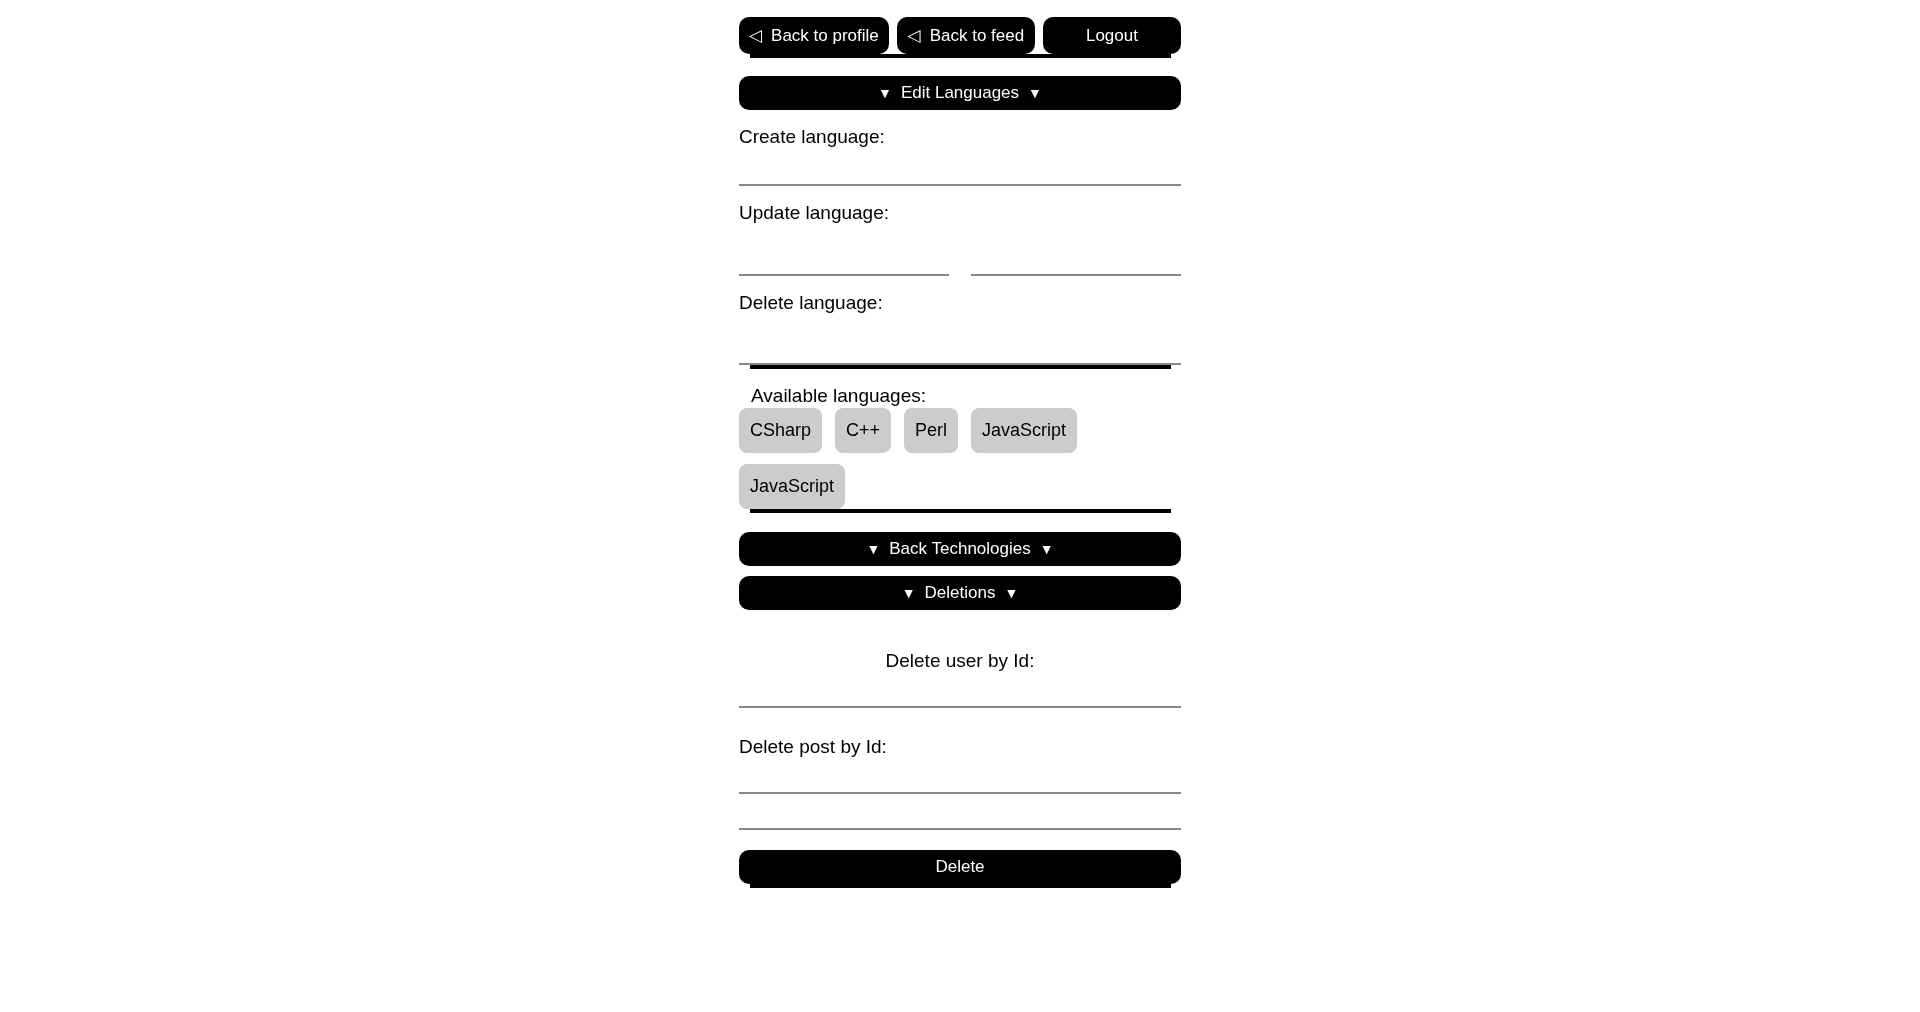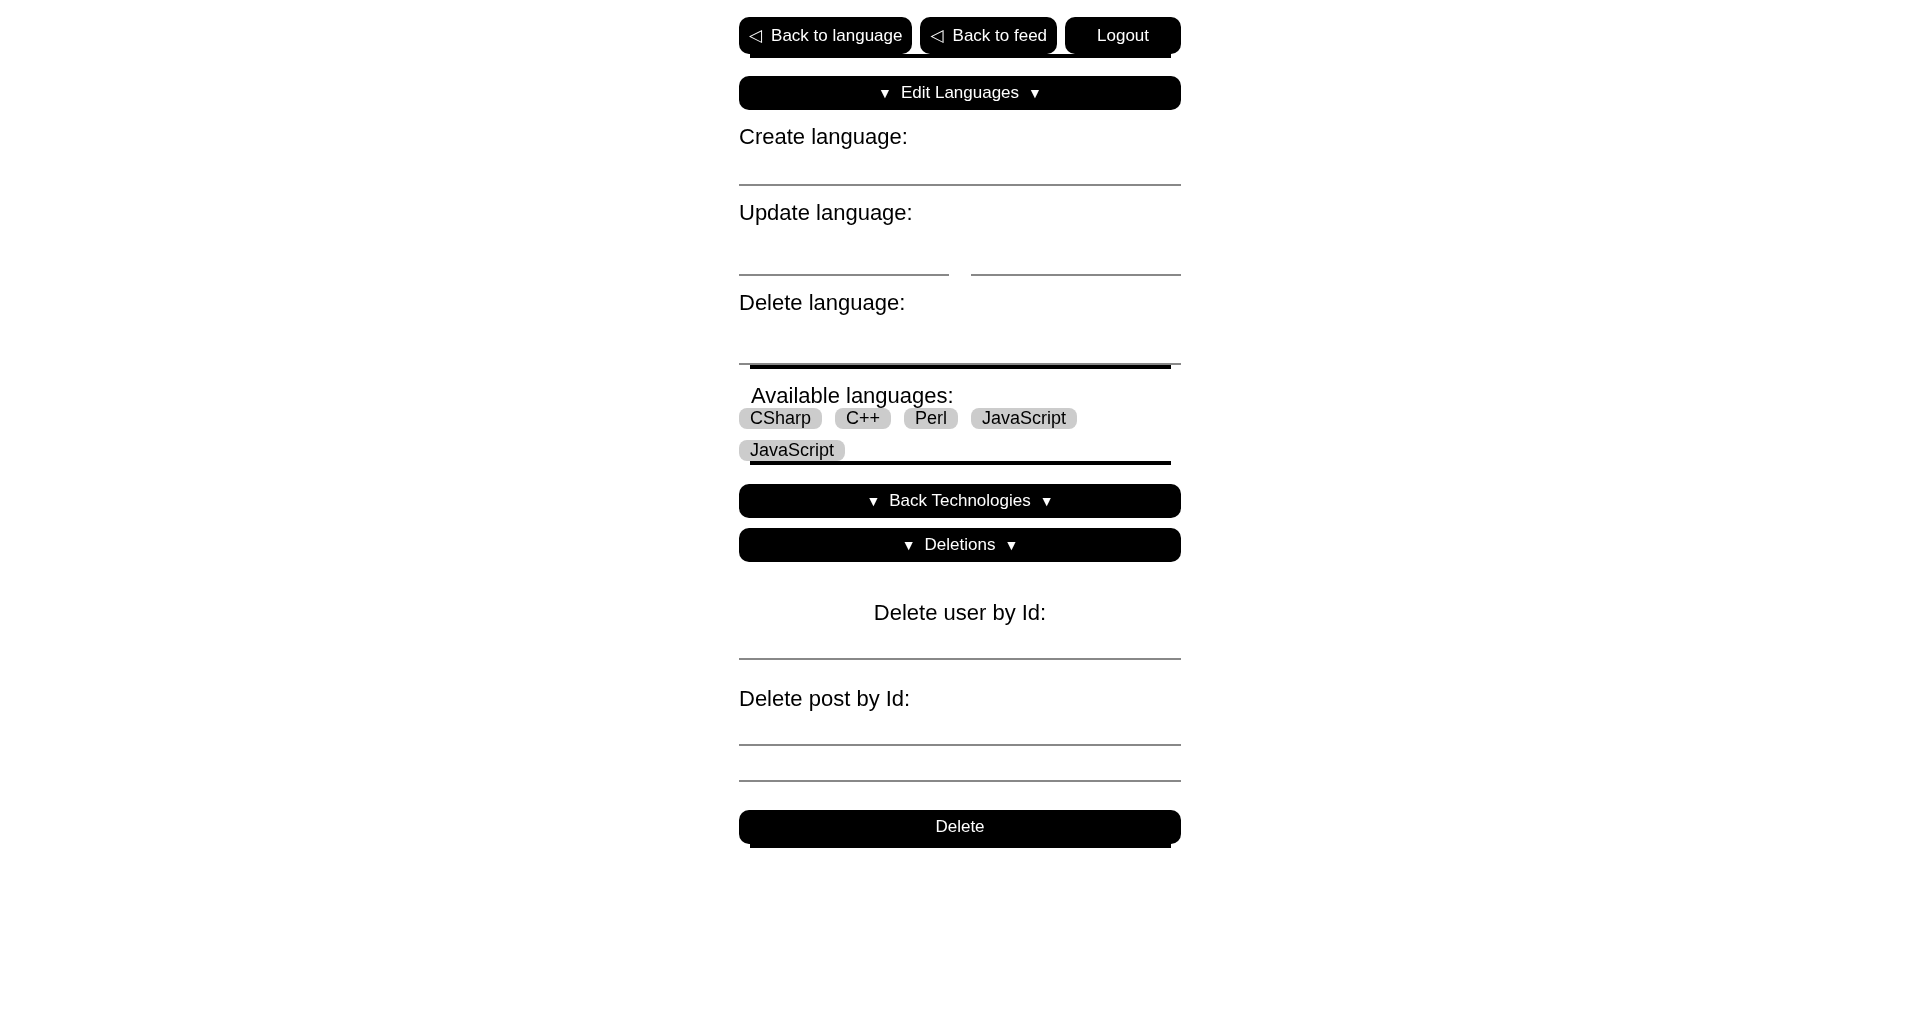--- a/index.html
+++ b/index.html
@@ -63,21 +63,21 @@
     margin: 0 auto;
   }
   .hr-top     { margin-top: 9px; }
   .hr-modify  { margin-top: 8px; }
   .hr-tags    { margin-top: 13px; }
   .hr-bottom  { margin-top: 8px; }
 
   
   .field-label {
     display: block;
-    font-size: 22px;
+    font-size: 19px;
     line-height: 22px;
     margin: 0;
   }
   .mt-label   { margin-top: 16px; }
   .mt-label-lg{ margin-top: 28px; }
 
   
   .underline-input {
     display: block;
     width: 100%;
@@ -98,51 +98,51 @@
     margin-top: 14px;
   }
   .update-row .underline-input { flex: 1 1 0; }
   .input-delete-lang { height: 51px; }
 
   
   .btn-edit-languages    { margin-top: 18px; }
   .btn-modify-languages  { margin-top: 20px; }
   .btn-edit-technologies { margin-top: 19px; }
   .btn-deletions         { margin-top: 10px; }
-  .btn-delete            { margin-top: 28px; }
+  .btn-delete            { margin-top: 20px; }
   .label-delete-user     { margin-top: 40px; text-align: center; }
 
   
   .tags {
     display: flex;
     flex-wrap: wrap;
     gap: 11px 13px;
     margin-top: 1px;
     padding-right: 60px;
   }
   .tag {
     display: inline-block;
     background: #cccccc;
     color: #000000;
     border-radius: 8px;
-    padding: 0 11px;
+    padding: 12px 11px;
     font-size: 18px;
     line-height: 21px;
   }
   .label-available { margin-top: 16px; margin-left: 12px; }
 </style>
 </head>
 <body>
 
 <div class="panel">
 
   <div class="top-row">
     <button class="btn">
       <span class="back-glyph">◁</span>
-      <span>Back to language</span>
+      <span>Back to profile</span>
     </button>
     <button class="btn">
       <span class="back-glyph">◁</span>
       <span>Back to feed</span>
     </button>
     <button class="btn">
       <span>Logout</span>
     </button>
   </div>
 

